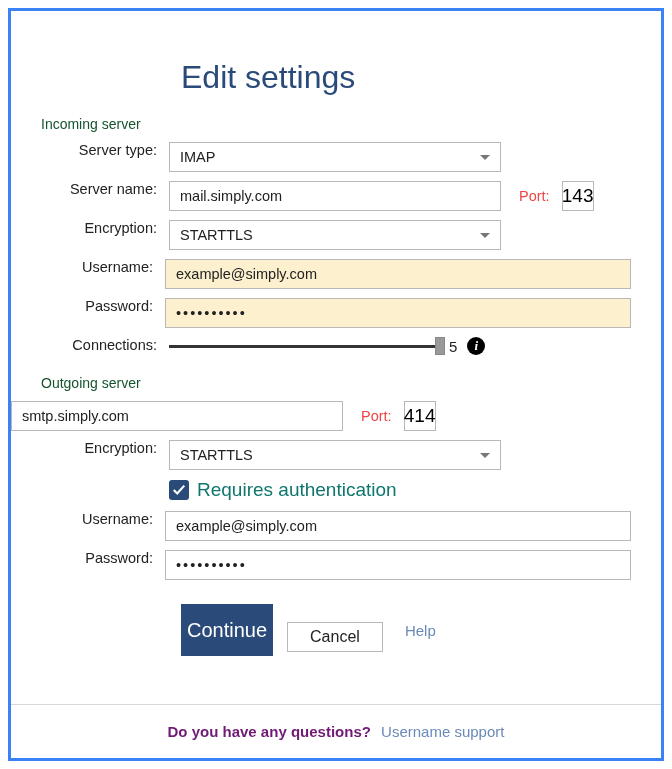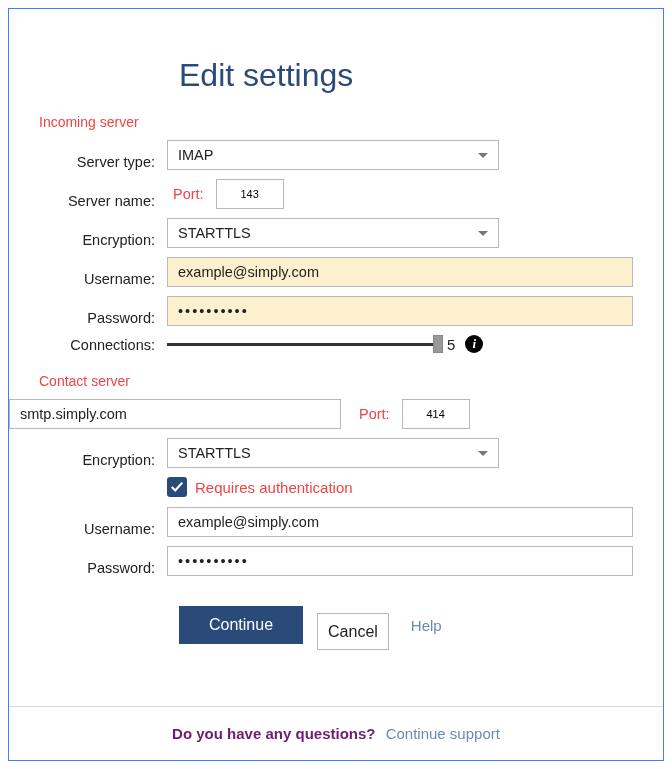--- a/index.html
+++ b/index.html
@@ -4,44 +4,44 @@
   <style>
     * { box-sizing: border-box; margin: 0; padding: 0; }
     body {
       font-family: "Segoe UI", Arial, sans-serif;
       background: #fff;
       width: 672px;
       height: 769px;
       padding: 8px;
     }
     .panel {
-      border: 1px solid #3b82f6;
+      border: 3px solid #3b82f6;
       width: 656px;
       height: 753px;
       position: relative;
       background: #fff;
     }
     .title {
       font-size: 32px;
       font-weight: 300;
       color: #2a4a7a;
       margin-left: 170px;
       margin-top: 48px;
       margin-bottom: 18px;
     }
     .section-header {
-      color: #ef4444;
+      color: #14532d;
       font-size: 14px;
       margin-left: 30px;
       margin-top: 20px;
       margin-bottom: 10px;
     }
     .row {
       display: flex;
-      align-items: flex-end;
+      align-items: flex-start;
       margin-bottom: 9px;
       padding: 0 30px 0 0;
     }
     .label {
       width: 158px;
       text-align: right;
       padding-right: 12px;
       font-size: 14.5px;
       color: #222;
     }
@@ -61,22 +61,22 @@
       display: flex;
       align-items: center;
       position: relative;
     }
     .select { width: 332px; justify-content: space-between; cursor: pointer; }
     .text-input { width: 332px; }
     .text-input.yellow { background: #fcf0cf; width: 466px; }
     .text-input.full { width: 466px; }
     .port-label { font-size: 14.5px; color: #ef4444; margin-left: 6px; }
     .port-input {
-      width: 68px; height: 30px; border: 1px solid #b8b8b8;
-      text-align: center; font-size: 11px; display: flex;
+      width: 32px; height: 30px; border: 1px solid #b8b8b8;
+      text-align: center; font-size: 19px; display: flex;
       align-items: center; justify-content: center;
     }
     .chevron {
       width: 0; height: 0;
       border-left: 5px solid transparent;
       border-right: 5px solid transparent;
       border-top: 5px solid #777;
     }
     .slider-row { display: flex; align-items: center; gap: 10px; }
     .slider-track {
@@ -96,33 +96,33 @@
       justify-content: center; font-family: Georgia, serif;
       font-style: italic;
     }
     .checkbox-row { display: flex; align-items: center; gap: 8px; margin-left: 158px; margin-bottom: 10px; padding-right: 30px; }
     .checkbox {
       width: 20px; height: 20px; background: #2a4a7a;
       border-radius: 3px; display: flex; align-items: center;
       justify-content: center; cursor: pointer;
     }
     .checkbox svg { width: 14px; height: 14px; }
-    .checkbox-label { font-size: 15px; color: #ef4444; }
+    .checkbox-label { font-size: 19px; color: #0f766e; }
     .buttons {
       display: flex; align-items: center; gap: 14px;
       margin-left: 170px; margin-top: 24px;
     }
     .btn-primary {
       background: #2a4a7a; color: #fff; border: none;
-      height: 38px; padding: 0 30px; font-size: 16px;
+      height: 52px; padding: 0 6px; font-size: 20px;
       cursor: pointer;
     }
     .btn-secondary {
       background: #fff; color: #222; border: 1px solid #b8b8b8;
-      height: 37px; padding: 0 10px; font-size: 16px;
+      height: 30px; padding: 0 22px; font-size: 16px;
       cursor: pointer;
       margin-top: 13px;
     }
     .help-link { color: #6a8ab8; font-size: 15px; cursor: pointer; margin-left: 8px; }
     .footer {
       position: absolute; bottom: 0; left: 0; right: 0;
       border-top: 1px solid #d8d8d8;
       text-align: center; padding: 18px 0;
       font-size: 15px;
     }
@@ -144,20 +144,23 @@
       <div class="select">
         <span>IMAP</span>
         <span class="chevron"></span>
       </div>
     </div>
   </div>
 
   <div class="row">
     <div class="label">Server name:</div>
     <div class="field-wrap">
+      <div class="text-input">
+        <span>mail.simply.com</span>
+      </div>
       <span class="port-label">Port:</span>
       <div class="port-input">
         <span>143</span>
       </div>
     </div>
   </div>
 
   <div class="row">
     <div class="label">Encryption:</div>
     <div class="field-wrap">
@@ -192,21 +195,21 @@
       <div class="slider-row">
         <div class="slider-track">
           <div class="slider-thumb"></div>
         </div>
         <span class="slider-val">5</span>
         <span class="info-icon">i</span>
       </div>
     </div>
   </div>
 
-  <div class="section-header">Contact server</div>
+  <div class="section-header">Outgoing server</div>
 
   <div class="row">
     <div class="field-wrap">
       <div class="text-input">
         <span>smtp.simply.com</span>
       </div>
       <span class="port-label">Port:</span>
       <div class="port-input">
         <span>414</span>
       </div>
@@ -251,15 +254,15 @@
   </div>
 
   <div class="buttons">
     <button class="btn-primary">Continue</button>
     <button class="btn-secondary">Cancel</button>
     <span class="help-link">Help</span>
   </div>
 
   <div class="footer">
     <strong>Do you have any questions?</strong>
-    <span class="support-link">Continue support</span>
+    <span class="support-link">Username support</span>
   </div>
 </div>
 
 </body></html>

